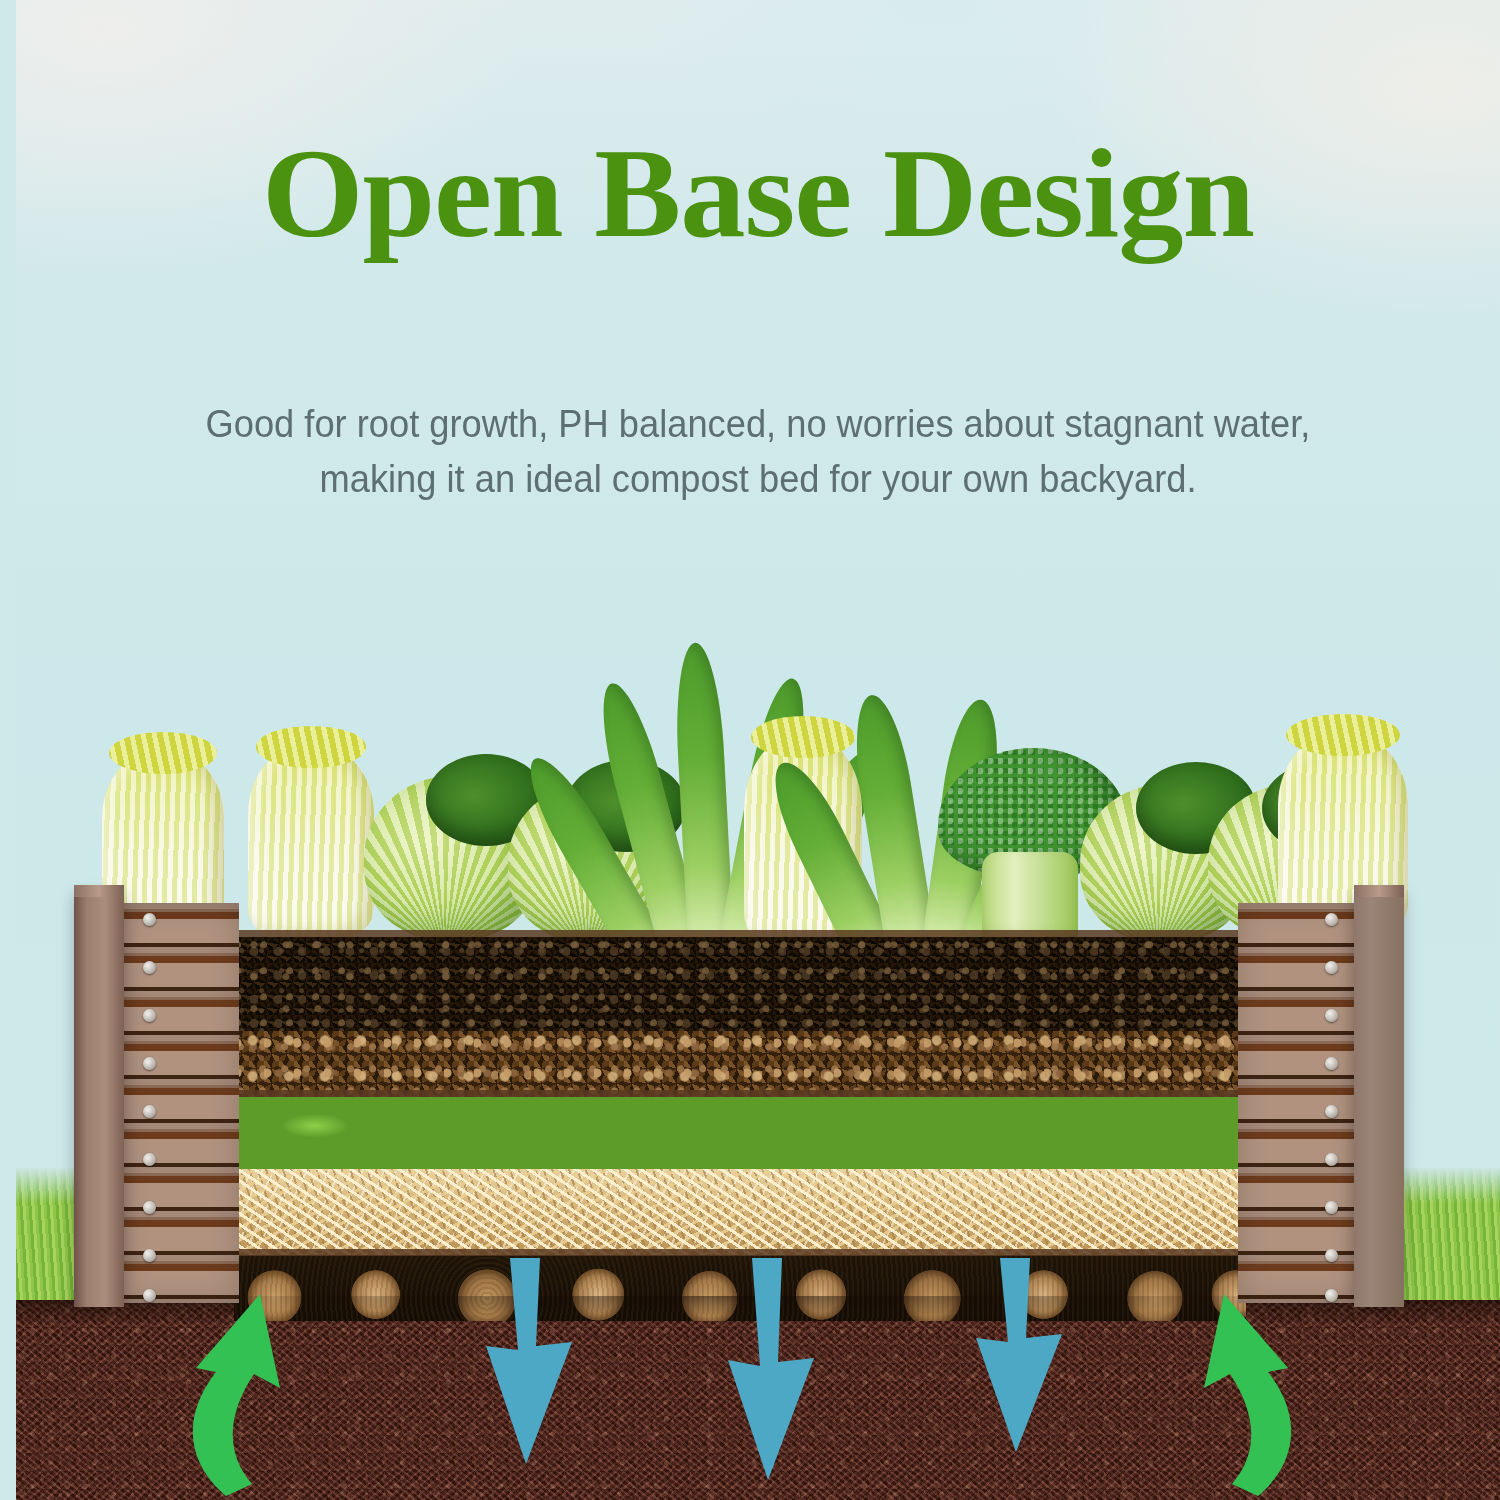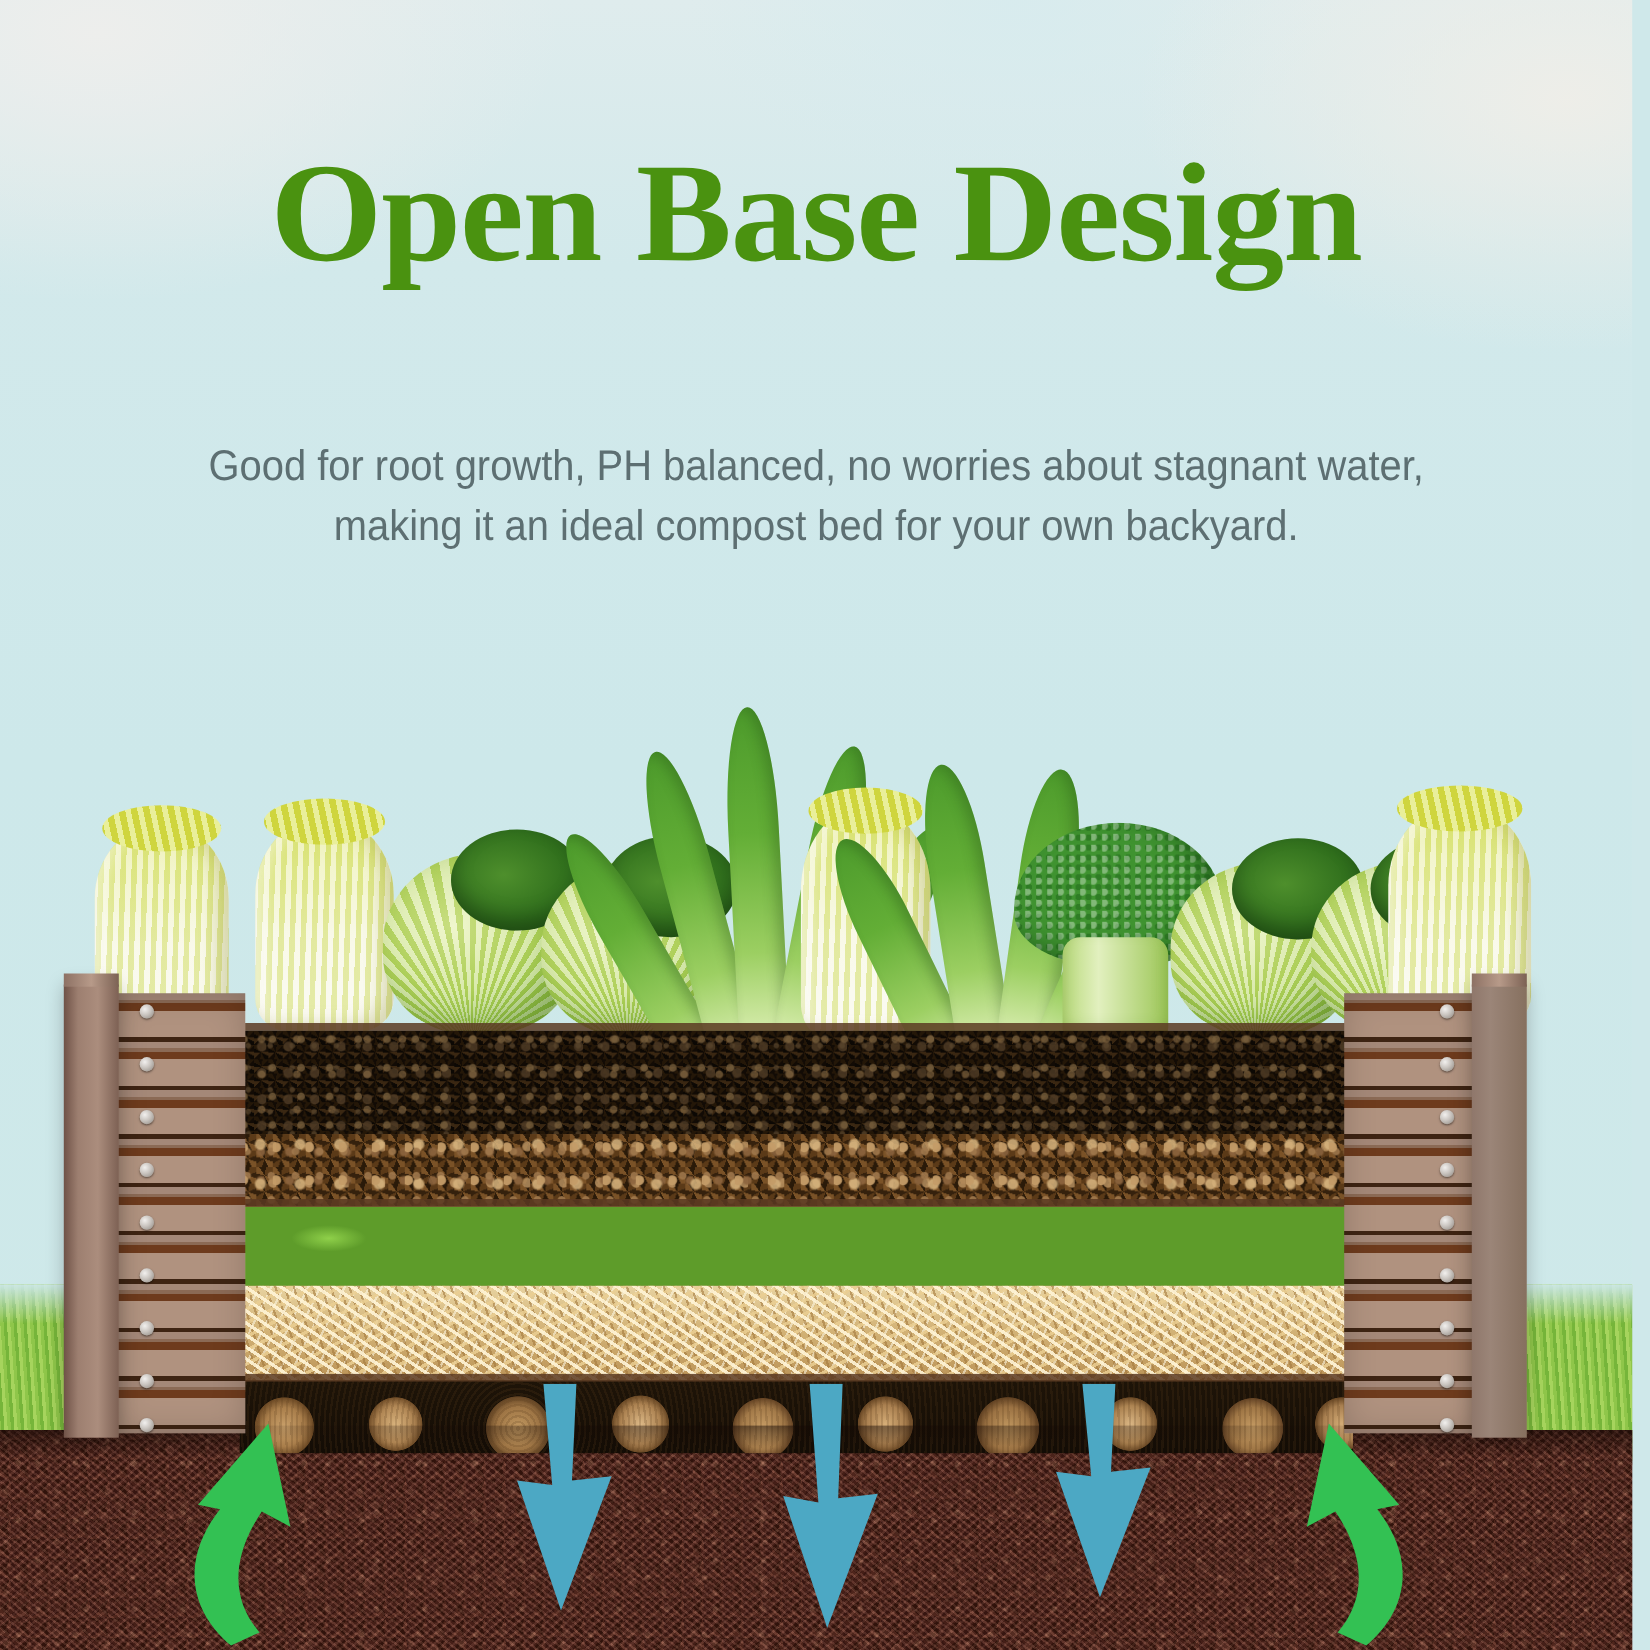--- a/index.html
+++ b/index.html
@@ -1,21 +1,21 @@
 <!DOCTYPE html>
 <html><head>
 <meta charset="utf-8">
 <style>
   html,body{margin:0;padding:0;}
   body{
     width:1500px;height:1500px;overflow:hidden;
     font-family:"Liberation Sans", sans-serif;
     background:#cfe8ea;
   }
-  .stage{position:relative;width:1484px;height:1500px;overflow:hidden;}
+  .stage{position:relative;width:1484px;height:1500px;overflow:hidden;margin-left:16px;}
 
   
   .sky{
     position:absolute;inset:0;
     background:
       radial-gradient(ellipse 620px 360px at 6% 2%, rgba(238,238,236,.95) 0%, rgba(238,238,236,0) 68%),
       radial-gradient(ellipse 560px 330px at 96% 6%, rgba(240,238,232,.9) 0%, rgba(240,238,232,0) 70%),
       radial-gradient(ellipse 420px 260px at 62% 0%, rgba(214,235,238,.8) 0%, rgba(214,235,238,0) 70%),
       linear-gradient(180deg,#dfeced 0%, #d2e9eb 16%, #cde8ea 46%, #cfe9e9 100%);
   }

